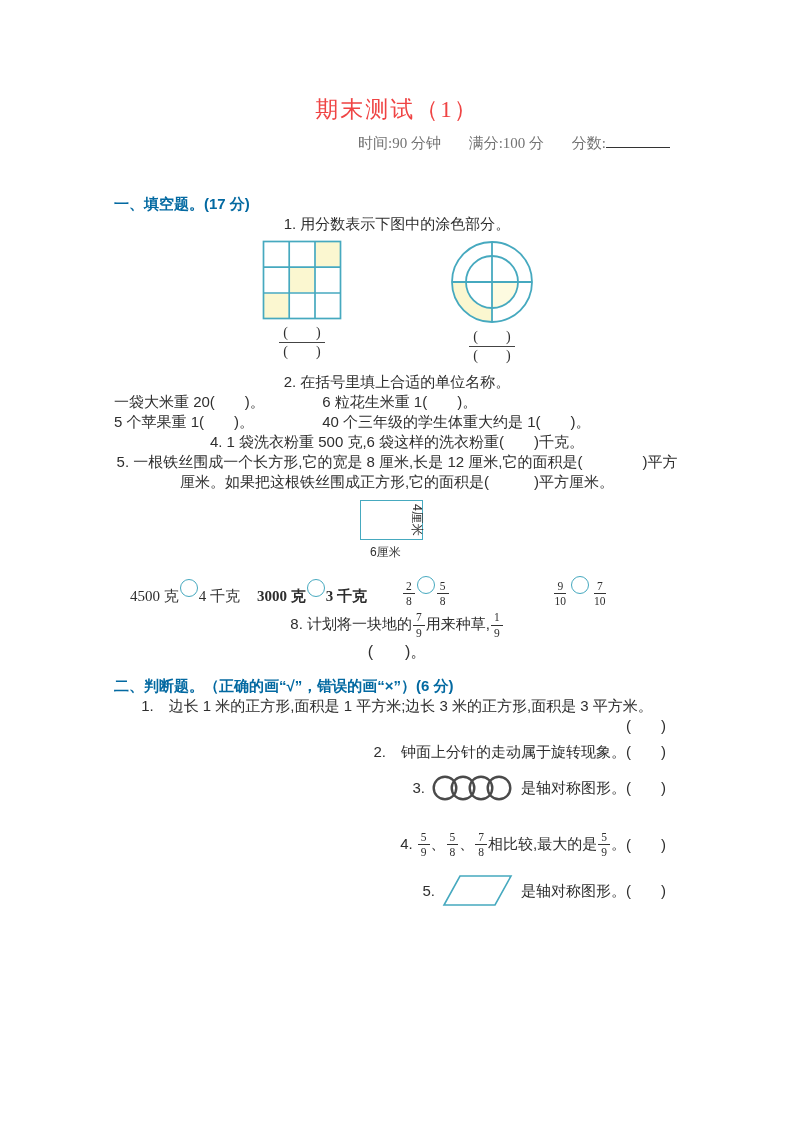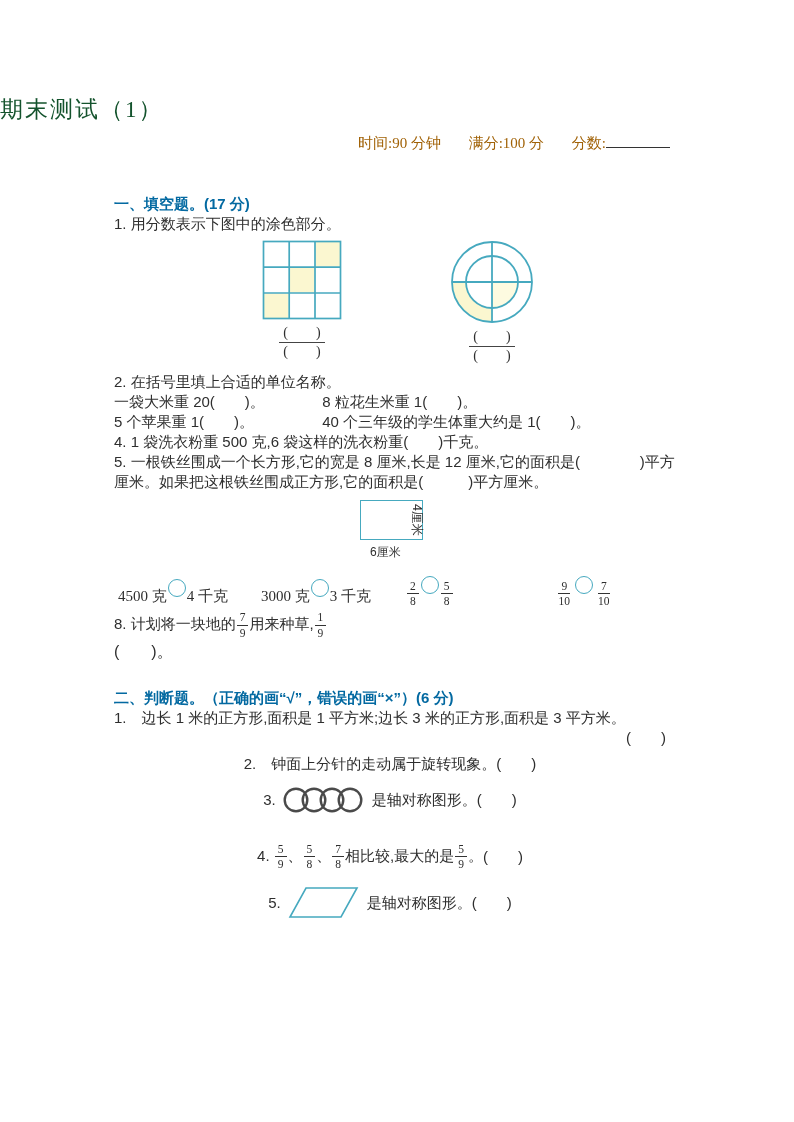--- a/index.html
+++ b/index.html
@@ -2,73 +2,73 @@
 <html><head>
 <meta charset="utf-8">
 <style>
   * { margin:0; padding:0; box-sizing:border-box; }
   html,body { background:#ffffff; }
   .page {
     position:relative; width:794px; height:1122px; background:#ffffff;
     font-family:"Liberation Sans", sans-serif; color:#2e2e2e; overflow:hidden;
   }
   .title {
-    position:absolute; top:94px; left:0; width:100%; text-align:left;
-    font-family:"Liberation Serif", serif; font-size:23px; letter-spacing:2px; color:#14532d;
+    position:absolute; top:94px; left:0; width:100%; text-align:center;
+    font-family:"Liberation Serif", serif; font-size:23px; letter-spacing:2px; color:#ef4444;
   }
   .info {
     position:absolute; top:133px; left:358px; font-size:15px;
-    font-family:"Liberation Serif", serif; color:#a16207; white-space:nowrap;
+    font-family:"Liberation Serif", serif; color:#737373; white-space:nowrap;
   }
   .info .sp { margin-right:24px; }
   .score-line { display:inline-block; width:64px; height:15px; border-bottom:1.3px solid #333; vertical-align:baseline; }
 
   .content { position:absolute; left:114px; top:194px; width:566px; font-size:15px; line-height:20px; }
-  .content p { margin:0; }
+  .content p { margin:0;text-align:center; }
 
   .sec-heading { color:#0369a1; font-weight:bold; font-size:15px; }
 
   
   .figures-row { display:flex; gap:108px; margin:6px 0 8px 148px; }
   .fig-col { display:flex; flex-direction:column; align-items:center; gap:5px; }
   .fblank { display:inline-flex; flex-direction:column; align-items:center; font-size:14px;
             font-family:"Liberation Serif", serif; line-height:16px; }
   .fblank .t { border-bottom:1.2px solid #444; padding:0 4px 1px; }
   .fblank .b { padding:1px 4px 0; }
 
   .two-col .col1 { display:inline-block; width:204px; }
 
   
   .rect-fig { position:relative; width:64px; margin:8px 0 2px 246px; }
   .rect-shape { width:63px; height:40px; border:1.6px solid #46a9bf; background:#fff; }
   .vlabel { position:absolute; left:calc(100% + 3px); top:4px; transform:rotate(90deg);
             transform-origin:0 0; font-size:12.5px; white-space:nowrap; }
   .hlabel { margin:2px 0 0 10px; font-size:12px; }
 
-  .mt4 { margin-top:4px; } .mt6 { margin-top:6px; } .mt8 { margin-top:24px; }
+  .mt4 { margin-top:4px; } .mt6 { margin-top:6px; } .mt8 { margin-top:12px; }
   .mt10 { margin-top:10px; } .mt14 { margin-top:14px; } .mt26 { margin-top:26px; }
 
   .cmp-circle { display:inline-block; width:18px; height:18px; border:1.7px solid #46a9bf;
                 border-radius:50%; vertical-align:4px; margin:0 1px; background:#fff; }
   .q7 .cmp-circle { vertical-align:2px; }
 
   .cmp-row { display:flex; align-items:center; height:36px; margin-top:12px; }
   .cmp-item { white-space:nowrap; }
-  .ml1 { margin-left:4px; } .ml2 { margin-left:33px; } .ml3 { margin-left:35px; } .ml4 { margin-left:101px; }
+  .ml1 { margin-left:16px; } .ml2 { margin-left:17px;font-weight:bold; } .ml3 { margin-left:35px; } .ml4 { margin-left:101px; }
 
   .frac { display:inline-flex; flex-direction:column; align-items:center; vertical-align:middle;
           font-size:11.5px; line-height:1.25; font-family:"Liberation Serif", serif; margin:0 1px; }
   .frac .fn { border-bottom:1px solid #333; padding:0 3px; }
   .frac .fd { padding:0 3px; }
 
   .q8 { margin-top:10px; line-height:28px; }
   .q8-blank { margin-top:14px; font-size:16px; line-height:24px; }
 
   .bracket-line { text-align:right; padding-right:14px; }
-  .judge-row { display:flex; justify-content:center; align-items:center; }
+  .judge-row { display:flex; justify-content:flex-end; align-items:center; }
   .jr-left { display:flex; align-items:center; gap:7px; }
   .bracket { white-space:pre; padding-right:14px; }
   .num-serif { font-family:"Liberation Serif", serif; }
 </style>
 </head>
 <body>
 
 <div class="page">
 
   <div class="title">期末测试（1）</div>
@@ -119,21 +119,21 @@
         <div class="fblank">
           <span class="t">(　　)</span>
           <span class="b">(　　)</span>
         </div>
       </div>
     </div>
 
     <p>2. 在括号里填上合适的单位名称。</p>
     <div class="two-col">
       <span class="col1">一袋大米重 20(　　)。</span>
-      <span>8 粒花生米重 1(　　)。</span>
+      <span>6 粒花生米重 1(　　)。</span>
     </div>
     <div class="two-col">
       <span class="col1">5 个苹果重 1(　　)。</span>
       <span>40 个三年级的学生体重大约是 1(　　)。</span>
     </div>
 
     <p>4. 1 袋洗衣粉重 500 克,6 袋这样的洗衣粉重(　　)千克。</p>
     <p>5. 一根铁丝围成一个长方形,它的宽是 8 厘米,长是 12 厘米,它的面积是(　　　　)平方厘米。如果把这根铁丝围成正方形,它的面积是(　　　)平方厘米。</p>
 
     <div class="rect-fig">

